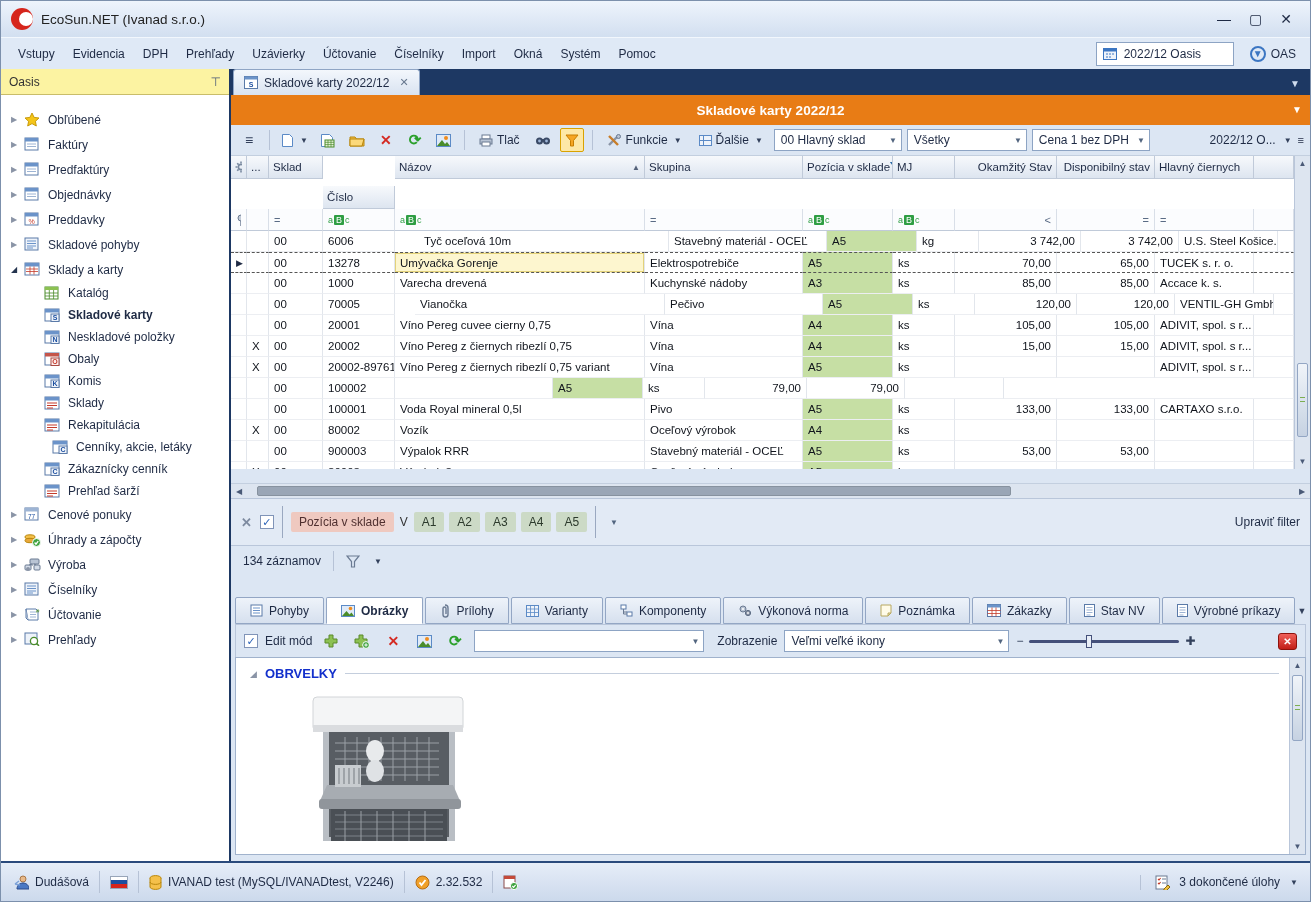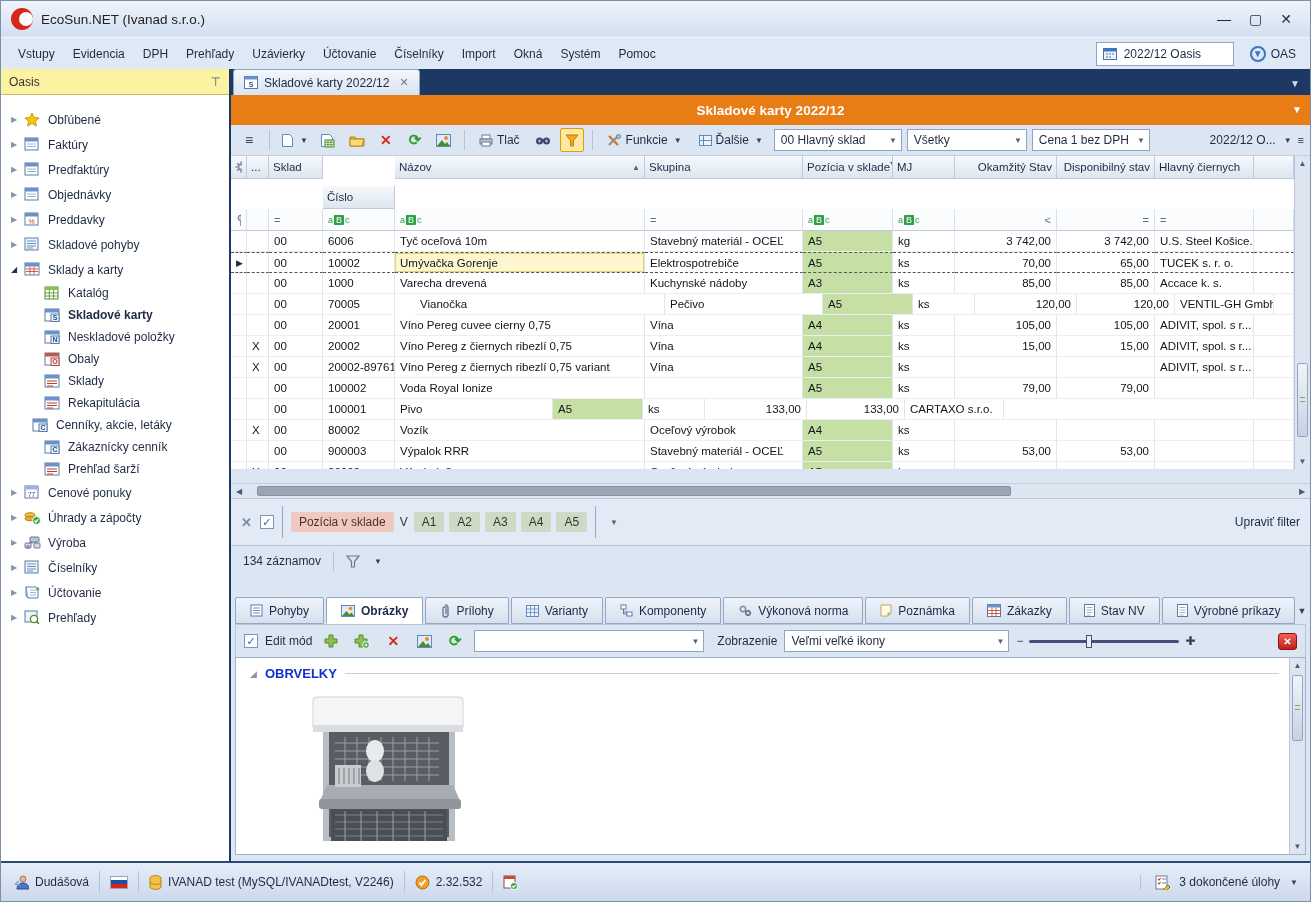--- a/index.html
+++ b/index.html
@@ -307,36 +307,47 @@
                 <text x="11" y="12.3" font-size="7" font-weight="bold" fill="#c43a2a" text-anchor="middle">O</text>
               </svg>
             </span>
             <span class="tree-label">Obaly</span>
           </div>
           <div class="tree-item lvl1" style="padding-left: 40px;">
             <span class="tree-ico">
               <svg width="16" height="14">
                 <rect x="1" y="1" width="14" height="12" fill="#fff" stroke="#5a7aa8"></rect>
                 <rect x="1" y="1" width="14" height="3.5" fill="#6b93c9"></rect>
-                <path d="M3 7h10M3 9.5h10M3 12h6" stroke="#c43a2a"></path>
-              </svg>
-            </span>
-            <span class="tree-label">Sklady</span>
+                <rect x="7" y="6" width="8" height="7.5" fill="#eef3fa" stroke="#5a7aa8"></rect>
+                <text x="11" y="12.3" font-size="7" font-weight="bold" fill="#1c4fa0" text-anchor="middle">K</text>
+              </svg>
+            </span>
+            <span class="tree-label">Komis</span>
           </div>
           <div class="tree-item lvl1" style="padding-left: 40px;">
             <span class="tree-ico">
               <svg width="16" height="14">
                 <rect x="1" y="1" width="14" height="12" fill="#fff" stroke="#5a7aa8"></rect>
                 <rect x="1" y="1" width="14" height="3.5" fill="#6b93c9"></rect>
                 <path d="M3 7h10M3 9.5h10M3 12h6" stroke="#c43a2a"></path>
               </svg>
             </span>
+            <span class="tree-label">Sklady</span>
+          </div>
+          <div class="tree-item lvl1" style="padding-left: 40px;">
+            <span class="tree-ico">
+              <svg width="16" height="14">
+                <rect x="1" y="1" width="14" height="12" fill="#fff" stroke="#5a7aa8"></rect>
+                <rect x="1" y="1" width="14" height="3.5" fill="#6b93c9"></rect>
+                <path d="M3 7h10M3 9.5h10M3 12h6" stroke="#c43a2a"></path>
+              </svg>
+            </span>
             <span class="tree-label">Rekapitulácia</span>
           </div>
-          <div class="tree-item lvl1" style="padding-left: 28px;">
+          <div class="tree-item lvl1" style="padding-left: 48px;">
             <span class="tree-ico">
               <svg width="16" height="14">
                 <rect x="1" y="1" width="14" height="12" fill="#fff" stroke="#5a7aa8"></rect>
                 <rect x="1" y="1" width="14" height="3.5" fill="#6b93c9"></rect>
                 <rect x="7" y="6" width="8" height="7.5" fill="#eef3fa" stroke="#5a7aa8"></rect>
                 <text x="11" y="12.3" font-size="7" font-weight="bold" fill="#1c4fa0" text-anchor="middle">C</text>
               </svg>
             </span>
             <span class="tree-label">Cenníky, akcie, letáky</span>
           </div>
@@ -637,36 +648,36 @@
               <div class="gfc right" style="width: 98px; flex: 0 0 auto;">=</div>
               <div class="gfc" style="width: 99px; flex: 0 0 auto;">=</div>
               <div class="gfc" style="flex: 1 1 0%;"></div>
             </div>
           <div id="grid-rows">
               <div class="grow">
                 <div class="gc" style="width: 16px; flex: 0 0 auto;"></div>
                 <div class="gc" style="width: 22px; flex: 0 0 auto;"></div>
                 <div class="gc" style="width: 54px; flex: 0 0 auto;">00</div>
                 <div class="gc" style="width: 72px; flex: 0 0 auto;">6006</div>
-                <div class="gc" style="width: 250px; flex: 0 0 auto;">Tyč oceľová 10m</div>
+                <div class="gc" style="width: 250px; flex: 0 0 auto; margin-left: 24px;">Tyč oceľová 10m</div>
                 <div class="gc" style="width: 158px; flex: 0 0 auto;">Stavebný materiál - OCEĽ</div>
                 <div class="gc green" style="width: 90px; flex: 0 0 auto;">A5</div>
                 <div class="gc" style="width: 62px; flex: 0 0 auto;">kg</div>
                 <div class="gc right" style="width: 102px; flex: 0 0 auto;">3 742,00</div>
                 <div class="gc right" style="width: 98px; flex: 0 0 auto;">3 742,00</div>
                 <div class="gc" style="width: 99px; flex: 0 0 auto;">U.S. Steel Košice...</div>
                 <div class="gc" style="flex: 1 1 0%;"></div>
               </div>
               <div class="grow selrow">
                 <div class="gc" style="width: 16px; flex: 0 0 auto;">
                   <span class="rowind">▶</span>
                 </div>
                 <div class="gc" style="width: 22px; flex: 0 0 auto;"></div>
                 <div class="gc" style="width: 54px; flex: 0 0 auto;">00</div>
-                <div class="gc" style="width: 72px; flex: 0 0 auto;">10002</div>
+                <div class="gc" style="width: 72px; flex: 0 0 auto;">13278</div>
                 <div class="gc selcell" style="width: 250px; flex: 0 0 auto;">Umývačka Gorenje</div>
                 <div class="gc" style="width: 158px; flex: 0 0 auto;">Elektrospotrebiče</div>
                 <div class="gc green" style="width: 90px; flex: 0 0 auto;">A5</div>
                 <div class="gc" style="width: 62px; flex: 0 0 auto;">ks</div>
                 <div class="gc right" style="width: 102px; flex: 0 0 auto;">70,00</div>
                 <div class="gc right" style="width: 98px; flex: 0 0 auto;">65,00</div>
                 <div class="gc" style="width: 99px; flex: 0 0 auto;">TUCEK s. r. o.</div>
                 <div class="gc" style="flex: 1 1 0%;"></div>
               </div>
               <div class="grow">
@@ -737,34 +748,34 @@
                 <div class="gc right" style="width: 102px; flex: 0 0 auto;"></div>
                 <div class="gc right" style="width: 98px; flex: 0 0 auto;"></div>
                 <div class="gc" style="width: 99px; flex: 0 0 auto;">ADIVIT, spol. s r...</div>
                 <div class="gc" style="flex: 1 1 0%;"></div>
               </div>
               <div class="grow">
                 <div class="gc" style="width: 16px; flex: 0 0 auto;"></div>
                 <div class="gc" style="width: 22px; flex: 0 0 auto;"></div>
                 <div class="gc" style="width: 54px; flex: 0 0 auto;">00</div>
                 <div class="gc" style="width: 72px; flex: 0 0 auto;">100002</div>
-                <div class="gc" style="width: 250px; flex: 0 0 auto;">Voda Royal Ionize</div>
                 <div class="gc" style="width: 158px; flex: 0 0 auto;"></div>
                 <div class="gc green" style="width: 90px; flex: 0 0 auto;">A5</div>
                 <div class="gc" style="width: 62px; flex: 0 0 auto;">ks</div>
                 <div class="gc right" style="width: 102px; flex: 0 0 auto;">79,00</div>
                 <div class="gc right" style="width: 98px; flex: 0 0 auto;">79,00</div>
                 <div class="gc" style="width: 99px; flex: 0 0 auto;"></div>
                 <div class="gc" style="flex: 1 1 0%;"></div>
               </div>
               <div class="grow">
                 <div class="gc" style="width: 16px; flex: 0 0 auto;"></div>
                 <div class="gc" style="width: 22px; flex: 0 0 auto;"></div>
                 <div class="gc" style="width: 54px; flex: 0 0 auto;">00</div>
                 <div class="gc" style="width: 72px; flex: 0 0 auto;">100001</div>
+                <div class="gc" style="width: 250px; flex: 0 0 auto;">Voda Royal mineral 0,5l</div>
                 <div class="gc" style="width: 158px; flex: 0 0 auto;">Pivo</div>
                 <div class="gc green" style="width: 90px; flex: 0 0 auto;">A5</div>
                 <div class="gc" style="width: 62px; flex: 0 0 auto;">ks</div>
                 <div class="gc right" style="width: 102px; flex: 0 0 auto;">133,00</div>
                 <div class="gc right" style="width: 98px; flex: 0 0 auto;">133,00</div>
                 <div class="gc" style="width: 99px; flex: 0 0 auto;">CARTAXO s.r.o.</div>
                 <div class="gc" style="flex: 1 1 0%;"></div>
               </div>
               <div class="grow">
                 <div class="gc" style="width: 16px; flex: 0 0 auto;"></div>

